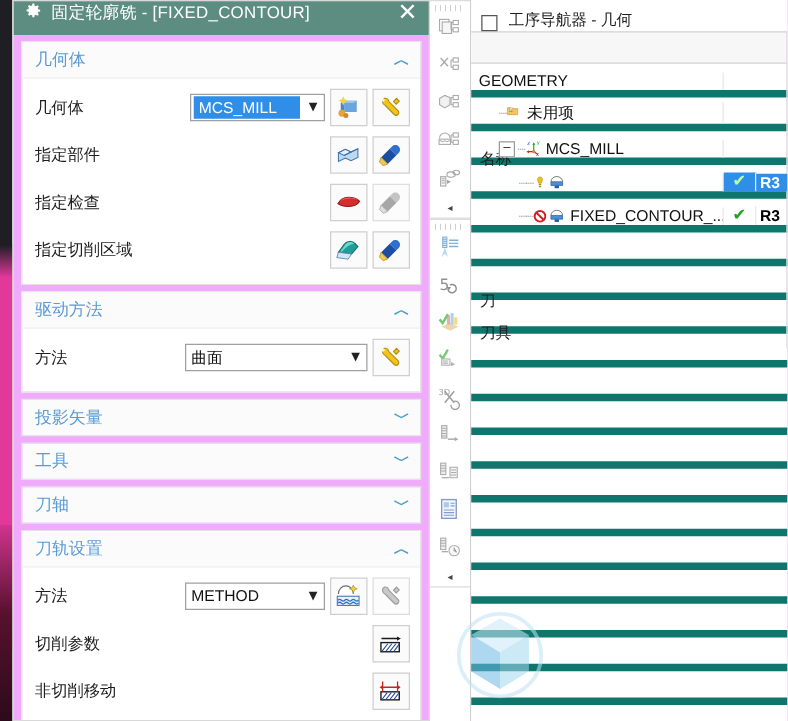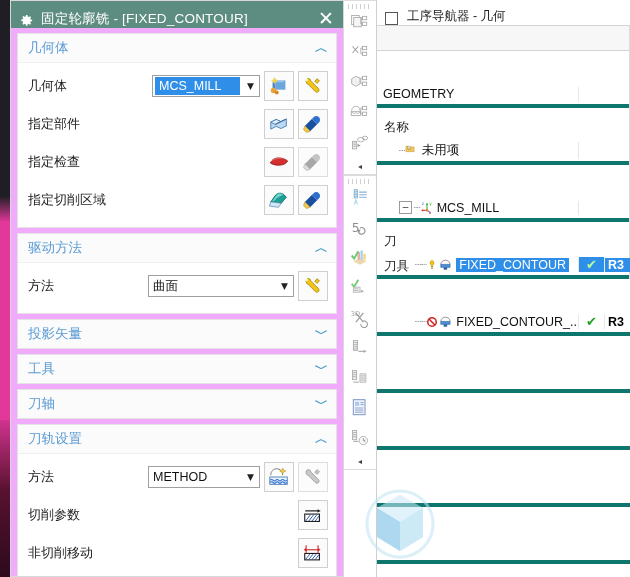--- a/index.html
+++ b/index.html
@@ -11,21 +11,21 @@
   
   #bg-left-dark{position:absolute;left:0;top:0;width:10px;height:577px;background:#1e1e24;}
   #bg-left-pink{position:absolute;left:0;top:196px;width:10px;height:325px;
       background:linear-gradient(180deg,#1e1e24 0%,#e2389a 8%,#e2389a 72%,#6d1640 92%,#3a0d26 100%);}
   #bg-left-pink2{position:absolute;left:0;top:420px;width:10px;height:157px;
       background:linear-gradient(180deg,#d0348e 0%,#58112f 45%,#2c0a1c 100%);}
 
   
   #dialog{position:absolute;left:10px;top:0;width:334px;height:577px;background:#f3f3f3;
      border:1px solid #d8d8d8;box-sizing:border-box;}
-  #titlebar{height:27px;background:#5d8d80;display:flex;align-items:flex-end;padding:0 6px 0 8px;}
+  #titlebar{height:27px;background:#5d8d80;display:flex;align-items:flex-start;padding:0 6px 0 8px;}
   #titlebar .gear{width:15px;height:15px;flex:0 0 auto;margin-right:7px;}
   #title-text{color:#ffffff;font-size:13.5px;white-space:nowrap;letter-spacing:.2px;}
   #close-btn{margin-left:auto;color:#fff;font-size:19px;line-height:19px;width:22px;text-align:center;
      cursor:pointer;font-family:"DejaVu Sans",sans-serif;}
   #dlg-body{position:absolute;top:27px;left:0;right:0;bottom:0;background:#f0abfc;
      padding:5px 6px 0 6px;box-sizing:border-box;overflow:hidden;}
 
   .section{background:#ffffff;border:1px solid #e3e3e3;margin-bottom:5px;}
   .sec-head{height:28px;display:flex;align-items:center;padding:0 8px 0 10px;cursor:pointer;
      background:#fbfbfb;border-bottom:1px solid #efefef;}
@@ -61,21 +61,21 @@
      font-family:"DejaVu Sans",sans-serif;cursor:pointer;}
 
   
   #tree-panel{position:absolute;left:377px;top:0;width:253px;height:577px;background:#fff;}
   #tree-header{height:25px;display:flex;align-items:flex-end;padding-left:8px;font-size:12.5px;color:#1d1d1d;}
   #tree-header .pin{width:11px;height:11px;border:1.4px solid #555;margin-right:9px;flex:0 0 auto;}
   #col-head{display:flex;height:24px;background:#f7f7f7;border-top:1px solid #d4d4d4;
      border-bottom:1px solid #d4d4d4;flex-direction:column;}
   #col-head .ch{font-size:12.5px;color:#1d1d1d;display:flex;align-items:center;padding-left:7px;
      border-right:1px solid #dcdcdc;box-sizing:border-box;overflow:hidden;}
-  .trow{display:flex;height:21px;align-items:center;border-bottom:4px solid #0f766e;margin-top:32px;}
+  .trow{display:flex;height:21px;align-items:flex-end;border-bottom:6px solid #0f766e;}
   .tname{flex:0 0 202px;display:flex;align-items:center;font-size:12.5px;color:#111;
      box-sizing:border-box;overflow:hidden;white-space:nowrap;border-right:1px solid #e8e8e8;}
   .tc{flex:0 0 26px;border-right:1px solid #e8e8e8;display:flex;align-items:center;justify-content:center;
      font-size:12px;box-sizing:border-box;}
   .tc2{flex:0 0 25px;display:flex;align-items:center;padding-left:3px;font-size:12.5px;box-sizing:border-box;font-weight:bold;}
   .sel-row .tname-inner{background:#2f8fe8;color:#fff;padding:0 3px;}
   .sel-row .tc,.sel-row .tc2{background:#2f8fe8;color:#fff;}
   .tname-inner{white-space:nowrap;}
   .guide{color:#9a9a9a;font-size:11px;letter-spacing:-1px;font-family:"DejaVu Sans Mono",monospace;}
   .tick{color:#21a121;font-size:13px;font-family:"DejaVu Sans",sans-serif;}
@@ -516,21 +516,20 @@
               <rect x="10" y="17.5" width="4" height="2" fill="#b08f10"></rect>
             </svg>
           </span>
           <span style="display:inline-flex;margin-right:3px">
             <svg width="14" height="14" viewBox="0 0 24 24">
               <path fill="#ffffff" stroke="#5a5a5a" stroke-width="1.1" d="M3 11c0-4 3.6-7.2 8-7.2S19 7 19 11"></path>
               <path fill="#4d8fd6" stroke="#2b5f9e" stroke-width="1" d="M3 11h16v5H3z"></path>
               <path fill="#2b5f9e" d="M8 16h6v4H8z"></path>
             </svg>
           </span>
-          <span class="tname-inner">FIXED_CONTOUR</span>
         </div>
         <div class="tc">
           <span class="tick">✔</span>
         </div>
         <div class="tc2">
           <span>R3</span>
         </div>
       </div>
       <div class="trow">
         <div class="tname" style="padding-left:38px">

